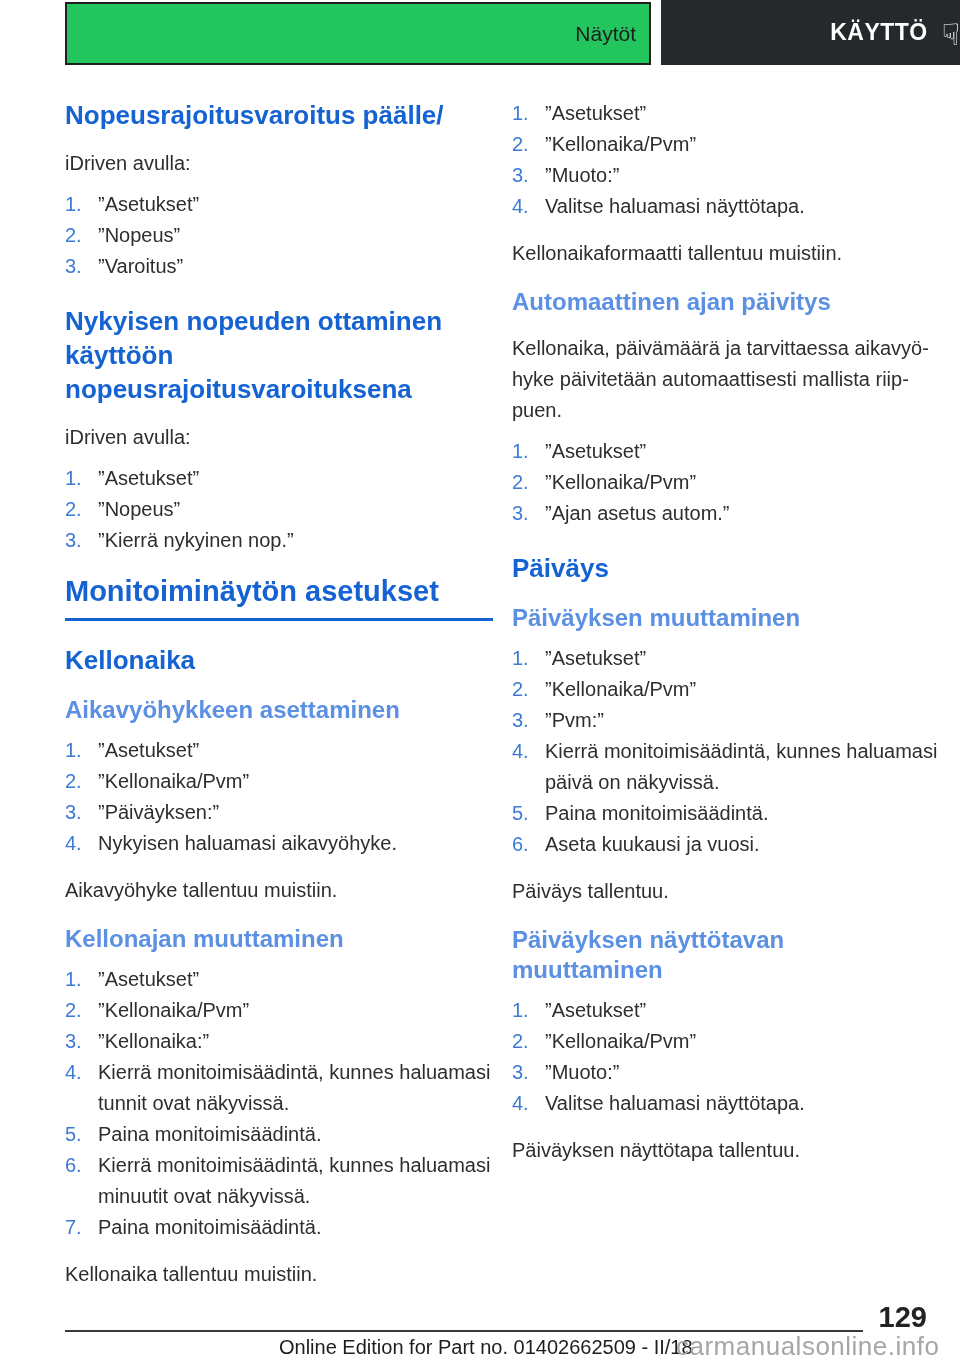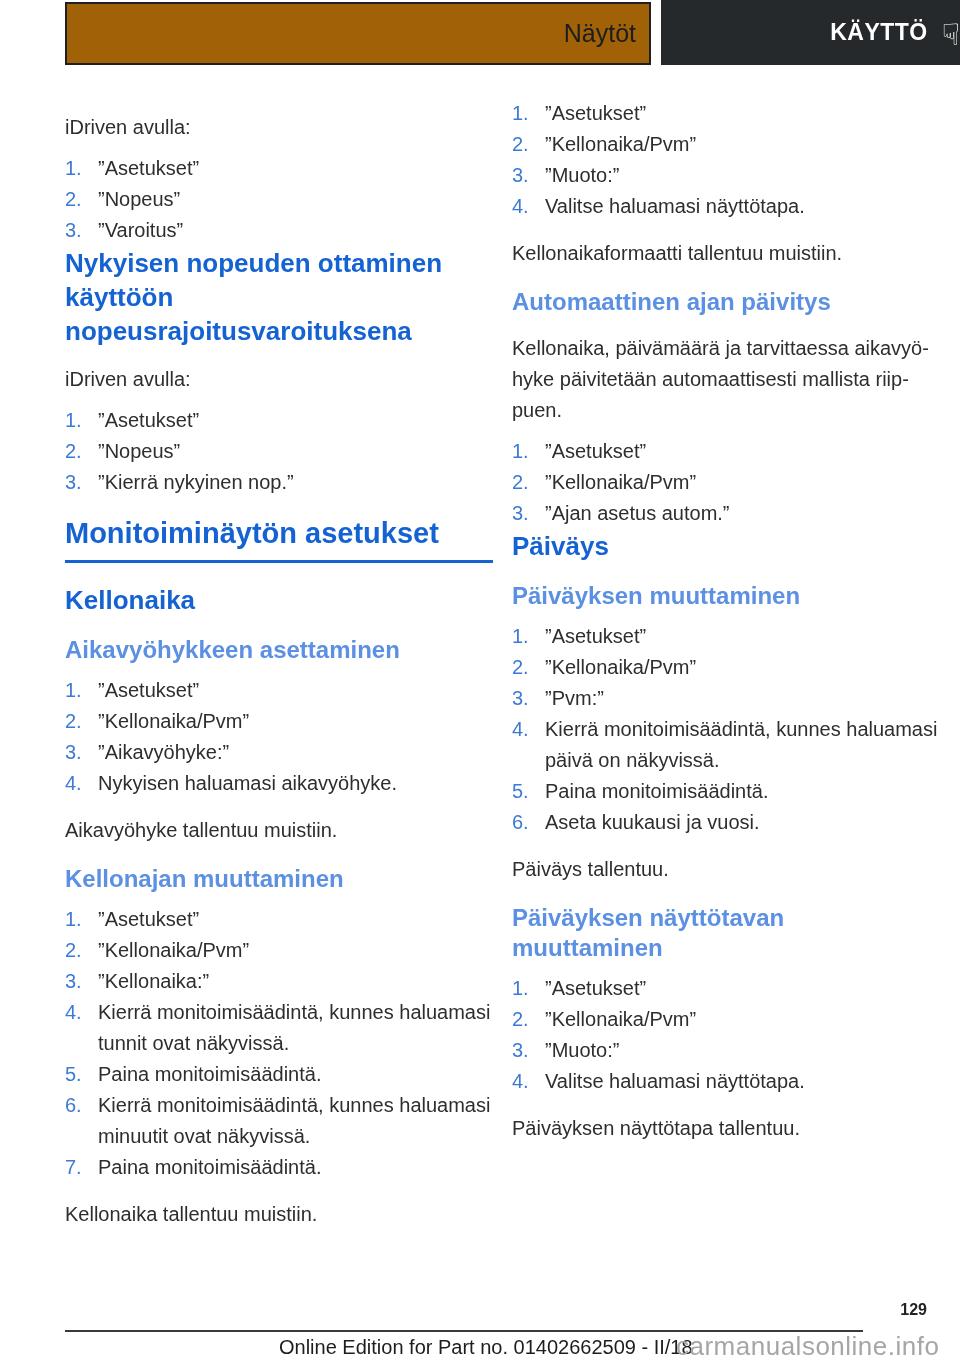--- a/index.html
+++ b/index.html
@@ -13,68 +13,69 @@
   html,body{margin:0;padding:0;background:#ffffff;}
   .page{
     position:relative;width:960px;height:1362px;background:#fff;overflow:hidden;
     font-family:"Liberation Sans", sans-serif;
   }
   
   .header-tab{
     position:absolute;left:65px;top:2px;width:586px;height:63px;
     border:2px solid #202020;box-sizing:border-box;
     display:flex;align-items:center;justify-content:flex-end;
-    padding-right:13px;font-size:25px;color:#1d1d1d;background:#a16207;
+    padding-right:13px;font-size:21px;color:#1d1d1d;background:#22c55e;
   }
   .header-chapter{
     position:absolute;left:661px;top:0;width:299px;height:65px;
     background:var(--bar);box-sizing:border-box;
     display:flex;align-items:center;justify-content:flex-end;
     gap:14px;
   }
   .chapter-label{color:#ffffff;font-weight:bold;font-size:23px;letter-spacing:.5px;}
   .hand{color:#ffffff;font-size:30px;line-height:1;transform:translateY(2px);}
   
   .col{position:absolute;top:96px;}
   .col-left{left:65px;width:428px;}
   .col-right{left:512px;width:436px;}
   .col > :first-child{margin-top:2px;}
   .blk-h1{
     margin:16px 0 20px;padding-bottom:8px;border-bottom:3px solid var(--hblue);
     font-size:29px;line-height:38px;font-weight:bold;color:var(--hblue);
   }
-  .blk-h2{font-size:26px;line-height:34px;font-weight:bold;color:var(--hblue);}
+  .blk-h2{margin-top:22px;font-size:26px;line-height:34px;font-weight:bold;color:var(--hblue);}
   .blk-h3{margin-top:18px;font-size:24px;line-height:30px;font-weight:bold;color:var(--h3blue);}
   .blk-p{margin-top:16px;font-size:20px;line-height:31px;color:var(--body);}
   .line{white-space:nowrap;}
   .num-list{margin:10px 0 0;padding:0;list-style:none;}
   .num-list li{display:flex;font-size:20px;line-height:31px;color:var(--body);}
   .num-list .num{flex:0 0 33px;width:33px;color:var(--numblue);}
   .num-list .itxt{flex:1;}
   
-  .page-number{position:absolute;top:1301px;right:33px;font-size:16px;font-weight:bold;color:#222;}
+  .page-number{position:absolute;top:1301px;right:33px;font-size:29px;font-weight:bold;color:#222;}
   .footer-rule{position:absolute;left:65px;top:1330px;width:798px;height:2px;background:#3a3a3a;}
   .edition{position:absolute;left:279px;top:1336px;font-size:20px;color:#1d1d1d;white-space:nowrap;}
   .watermark{position:absolute;left:676px;top:1331px;font-size:26px;color:var(--wmark);letter-spacing:.5px;white-space:nowrap;}
 </style>
 </head>
 <body>
 
 <div class="page">
 
   <div class="header-tab">
     <span>Näytöt</span>
   </div>
   <div class="header-chapter">
     <span class="chapter-label">KÄYTTÖ</span>
     <span class="hand">☟</span>
   </div>
 
   <div class="col col-left" id="col-left">
       <div class="blk-h2">
+        <div class="line">Nopeusrajoitusvaroitus päälle/</div>
       </div>
       <div class="blk-p">iDriven avulla:</div>
       <ol class="num-list">
         <li>
           <span class="num">1.</span>
           <span class="itxt">”Asetukset”</span>
         </li>
         <li>
           <span class="num">2.</span>
           <span class="itxt">”Nopeus”</span>
@@ -111,21 +112,21 @@
         <li>
           <span class="num">1.</span>
           <span class="itxt">”Asetukset”</span>
         </li>
         <li>
           <span class="num">2.</span>
           <span class="itxt">”Kellonaika/Pvm”</span>
         </li>
         <li>
           <span class="num">3.</span>
-          <span class="itxt">”Aikavyöhyke:”</span>
+          <span class="itxt">”Päiväyksen:”</span>
         </li>
         <li>
           <span class="num">4.</span>
           <span class="itxt">Nykyisen haluamasi aikavyöhyke.</span>
         </li>
       </ol>
       <div class="blk-p">Aikavyöhyke tallentuu muistiin.</div>
       <div class="blk-h3">Kellonajan muuttaminen</div>
       <ol class="num-list">
         <li>

